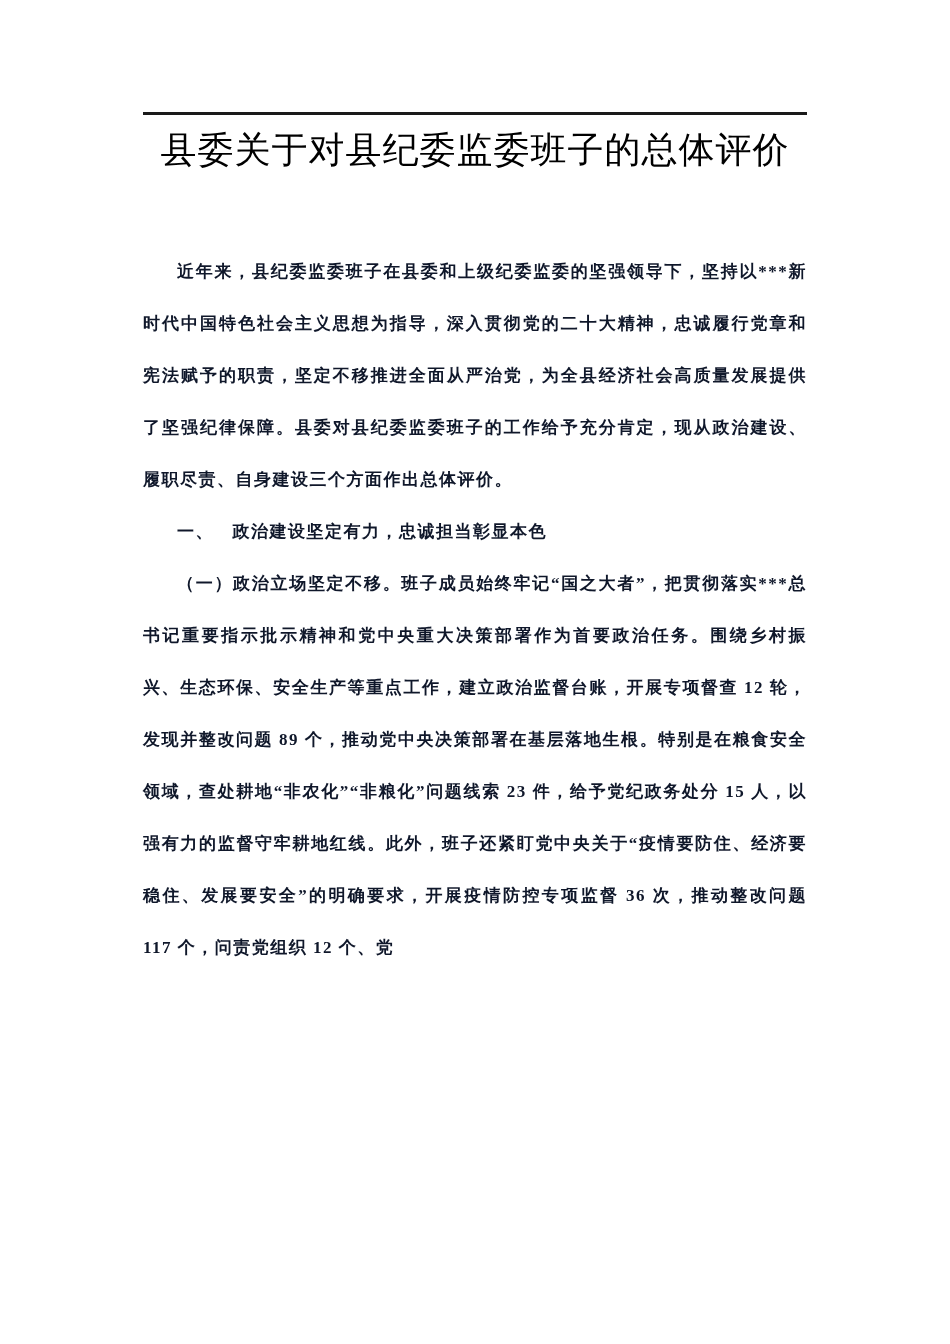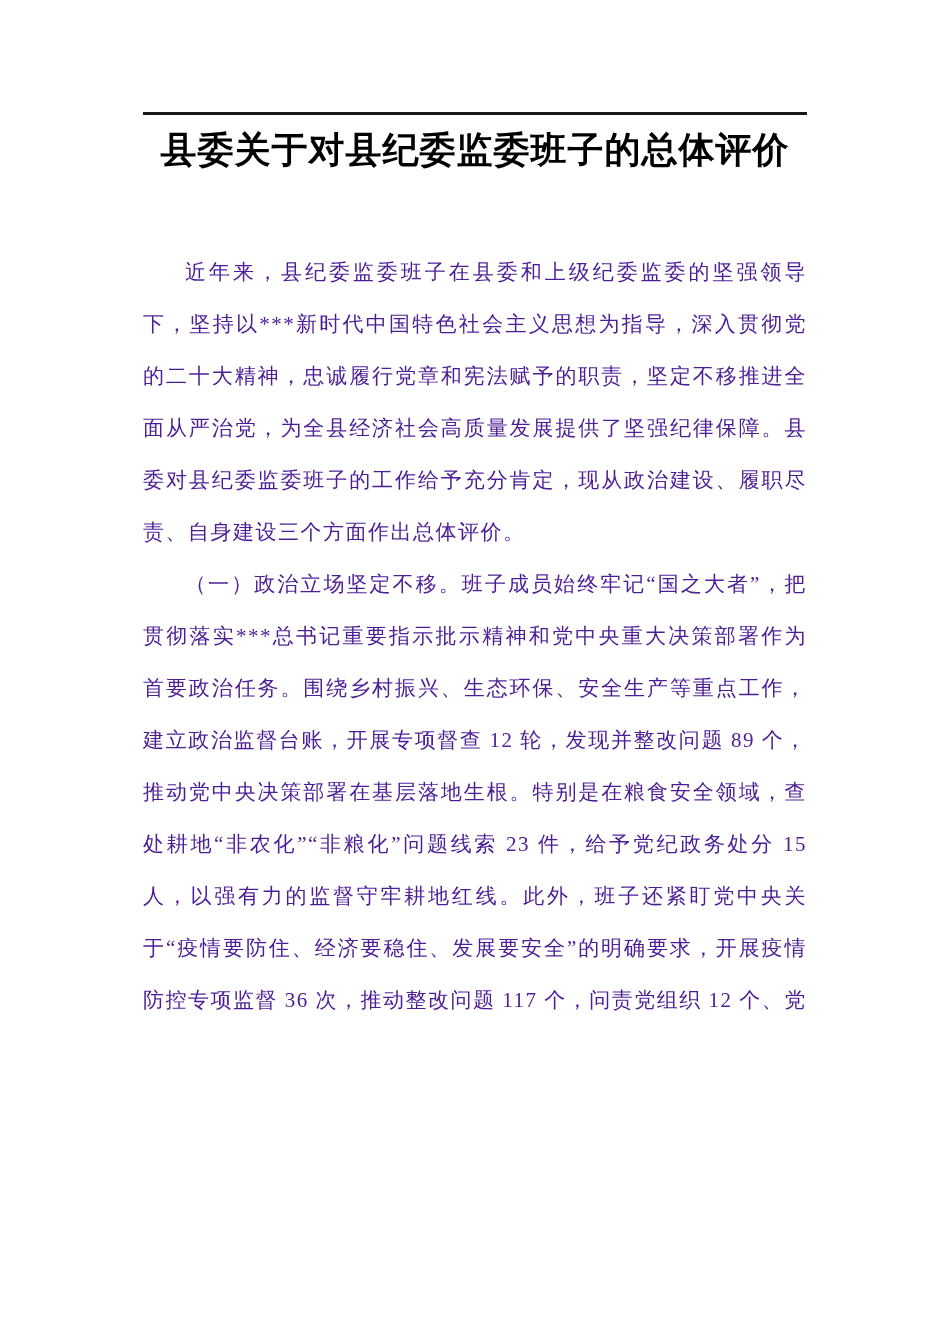--- a/index.html
+++ b/index.html
@@ -25,45 +25,47 @@
     background: #1a1a1a;
   }
   .doc-title {
     position: absolute;
     left: 143px;
     top: 122px;
     width: 664px;
     margin: 0;
     text-align: center;
     font-size: 36px;
-    font-weight: bold;
+    font-weight: normal;
     letter-spacing: 1px;
     line-height: 56px;
     color: #000000;
   }
   .doc-body {
     position: absolute;
     left: 143px;
     top: 246px;
     width: 664px;
-    font-size: 21px;
+    font-size: 17px;
     line-height: 52px;
     letter-spacing: 1.5px;
     text-align: justify;
-    color: #4c1d95;
+    color: #0f172a;
+    font-weight: bold;
   }
   .doc-body p {
     margin: 0;
     padding: 0;
     text-indent: 2em;
   }
 </style>
 </head>
 <body>
 
 <div class="page">
   <div class="header-rule"></div>
   <h1 class="doc-title">县委关于对县纪委监委班子的总体评价</h1>
   <div class="doc-body">
     <p>近年来，县纪委监委班子在县委和上级纪委监委的坚强领导下，坚持以***新时代中国特色社会主义思想为指导，深入贯彻党的二十大精神，忠诚履行党章和宪法赋予的职责，坚定不移推进全面从严治党，为全县经济社会高质量发展提供了坚强纪律保障。县委对县纪委监委班子的工作给予充分肯定，现从政治建设、履职尽责、自身建设三个方面作出总体评价。</p>
+    <p>一、　政治建设坚定有力，忠诚担当彰显本色</p>
     <p>（一）政治立场坚定不移。班子成员始终牢记“国之大者”，把贯彻落实***总书记重要指示批示精神和党中央重大决策部署作为首要政治任务。围绕乡村振兴、生态环保、安全生产等重点工作，建立政治监督台账，开展专项督查 12 轮，发现并整改问题 89 个，推动党中央决策部署在基层落地生根。特别是在粮食安全领域，查处耕地“非农化”“非粮化”问题线索 23 件，给予党纪政务处分 15 人，以强有力的监督守牢耕地红线。此外，班子还紧盯党中央关于“疫情要防住、经济要稳住、发展要安全”的明确要求，开展疫情防控专项监督 36 次，推动整改问题 117 个，问责党组织 12 个、党</p>
   </div>
 </div>
 
 </body></html>

